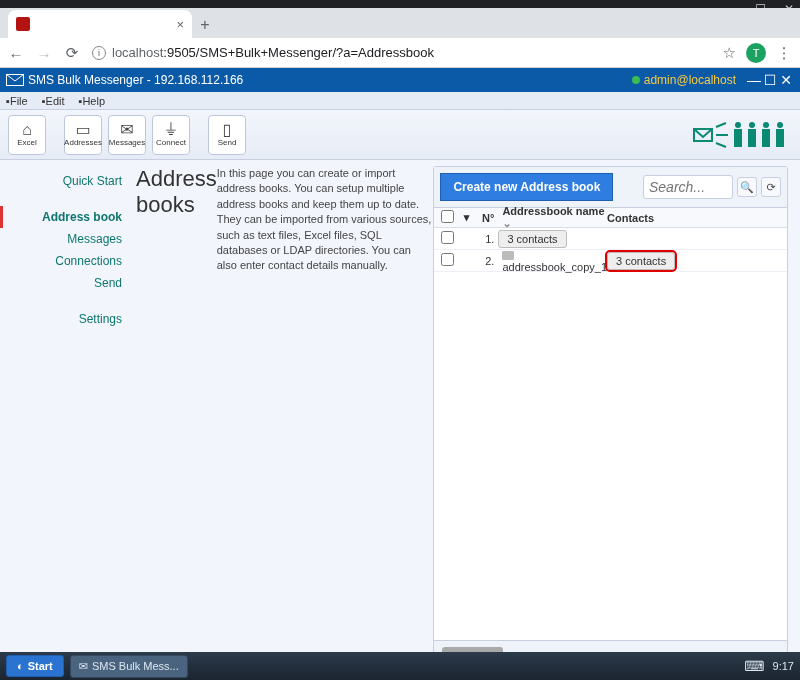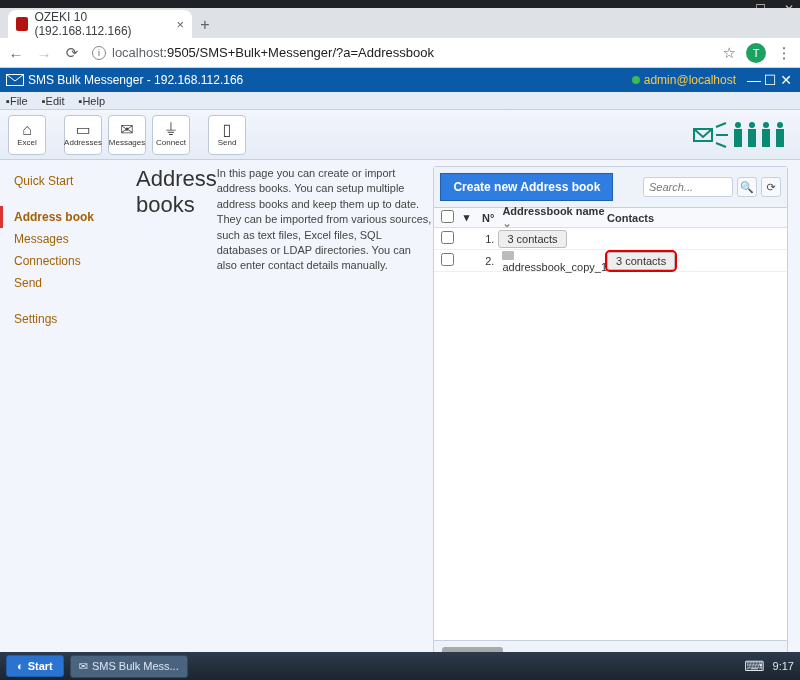--- a/index.html
+++ b/index.html
@@ -40,33 +40,33 @@
 .tool-bar { height: 50px; background: linear-gradient(#f2f5fb, #e6ecf6); border-bottom: 1px solid #c8d0e0; display: flex; align-items: center; padding: 0 8px; gap: 6px; }
 .tool-btn { width: 38px; height: 40px; background: #fff; border: 1px solid #bcc7da; border-radius: 4px; display: flex; flex-direction: column; align-items: center; justify-content: center; font-size: 8px; color: #333; }
 .tool-btn .ticon { font-size: 16px; line-height: 1; color: #444; }
 .tool-sep { width: 6px; }
 .tool-right { margin-left: auto; height: 40px; display: flex; align-items: center; }
 .tool-right svg { height: 36px; }
 
 
 .content { display: flex; height: 516px; background: #f2f5fb; }
 .sidebar { width: 136px; padding: 10px 0; font-size: 12px; }
-.sidebar .item { padding: 4px 14px; color: #a16207; cursor: pointer; }
+.sidebar .item { padding: 4px 14px; color: #0f766e; cursor: pointer; text-align: right; }
 .sidebar .item.active { border-left: 3px solid #d33; font-weight: bold; padding-left: 11px; }
 .sidebar .gap { height: 14px; }
 
 .main { flex: 1; padding: 6px 12px 0 0; display: flex; }
 .main h1 { font-size: 22px; font-weight: normal; color: #333; margin-bottom: 4px; }
 .desc { font-size: 11px; color: #444; line-height: 1.4; margin-bottom: 10px; }
 
 .panel { flex:1; border: 1px solid #c8d0e0; background: #fff; border-radius: 3px; display: flex; flex-direction: column; }
 .panel-head { background: #eef2f9; border-bottom: 1px solid #c8d0e0; padding: 6px; display: flex; align-items: center; gap: 8px; }
 .btn-primary { background: #2f7de1; color: #fff; border: 1px solid #1f5fb0; border-radius: 0; padding: 6px 12px; font-size: 12px; font-weight: bold; cursor: pointer; }
 .search-box { margin-left: auto; display: flex; align-items: center; gap: 4px; }
-.search-box input { width: 90px; font-size: 11px; padding: 3px 5px; border: 1px solid #c8d0e0; border-radius: 3px; color: #999; font-style: italic; }
+.search-box input { width: 90px; font-size: 14px; padding: 3px 5px; border: 1px solid #c8d0e0; border-radius: 3px; color: #999; font-style: italic; }
 .icon-btn { width: 20px; height: 20px; border: 1px solid #c8d0e0; border-radius: 3px; background: #f7f9fc; display: flex; align-items: center; justify-content: center; font-size: 11px; color: #444; }
 
 .grid-head { display: flex; background: #f7f9fc; border-bottom: 1px solid #d8dee8; font-size: 11px; color: #333; font-weight: bold; height: 20px; align-items: center; }
 .col-check { width: 26px; text-align: center; }
 .col-num { width: 26px; text-align: right; padding-right: 4px; }
 .col-name { flex: 1; padding-left: 4px; }
 .col-contacts { width: 180px; text-align: left; }
 
 .grid-row { display: flex; border-bottom: 1px solid #eceff5; font-size: 11px; color: #333; height: 22px; align-items: center; }
 .col-name .book-icon { display: inline-block; width: 12px; height: 9px; background: #bbb; margin-right: 4px; border-radius: 1px; vertical-align: middle; }
@@ -92,21 +92,20 @@
 <div class="win-ctrls">
   <span>—</span>
   <span>☐</span>
   <span>✕</span>
 </div>
 
 <div style="height:8px;background:#202124"></div>
 <div class="tab-strip">
   <div class="tab">
     <span class="favicon"></span>
-    <span>OZEKI 10 (192.168.112.166)</span>
     <span class="tclose">×</span>
   </div>
   <div class="new-tab">+</div>
 </div>
 
 <div class="url-bar">
   <span class="nav-btn">←</span>
   <span class="nav-btn" style="color:#bbb">→</span>
   <span class="nav-btn">⟳</span>
   <div class="url-field">

